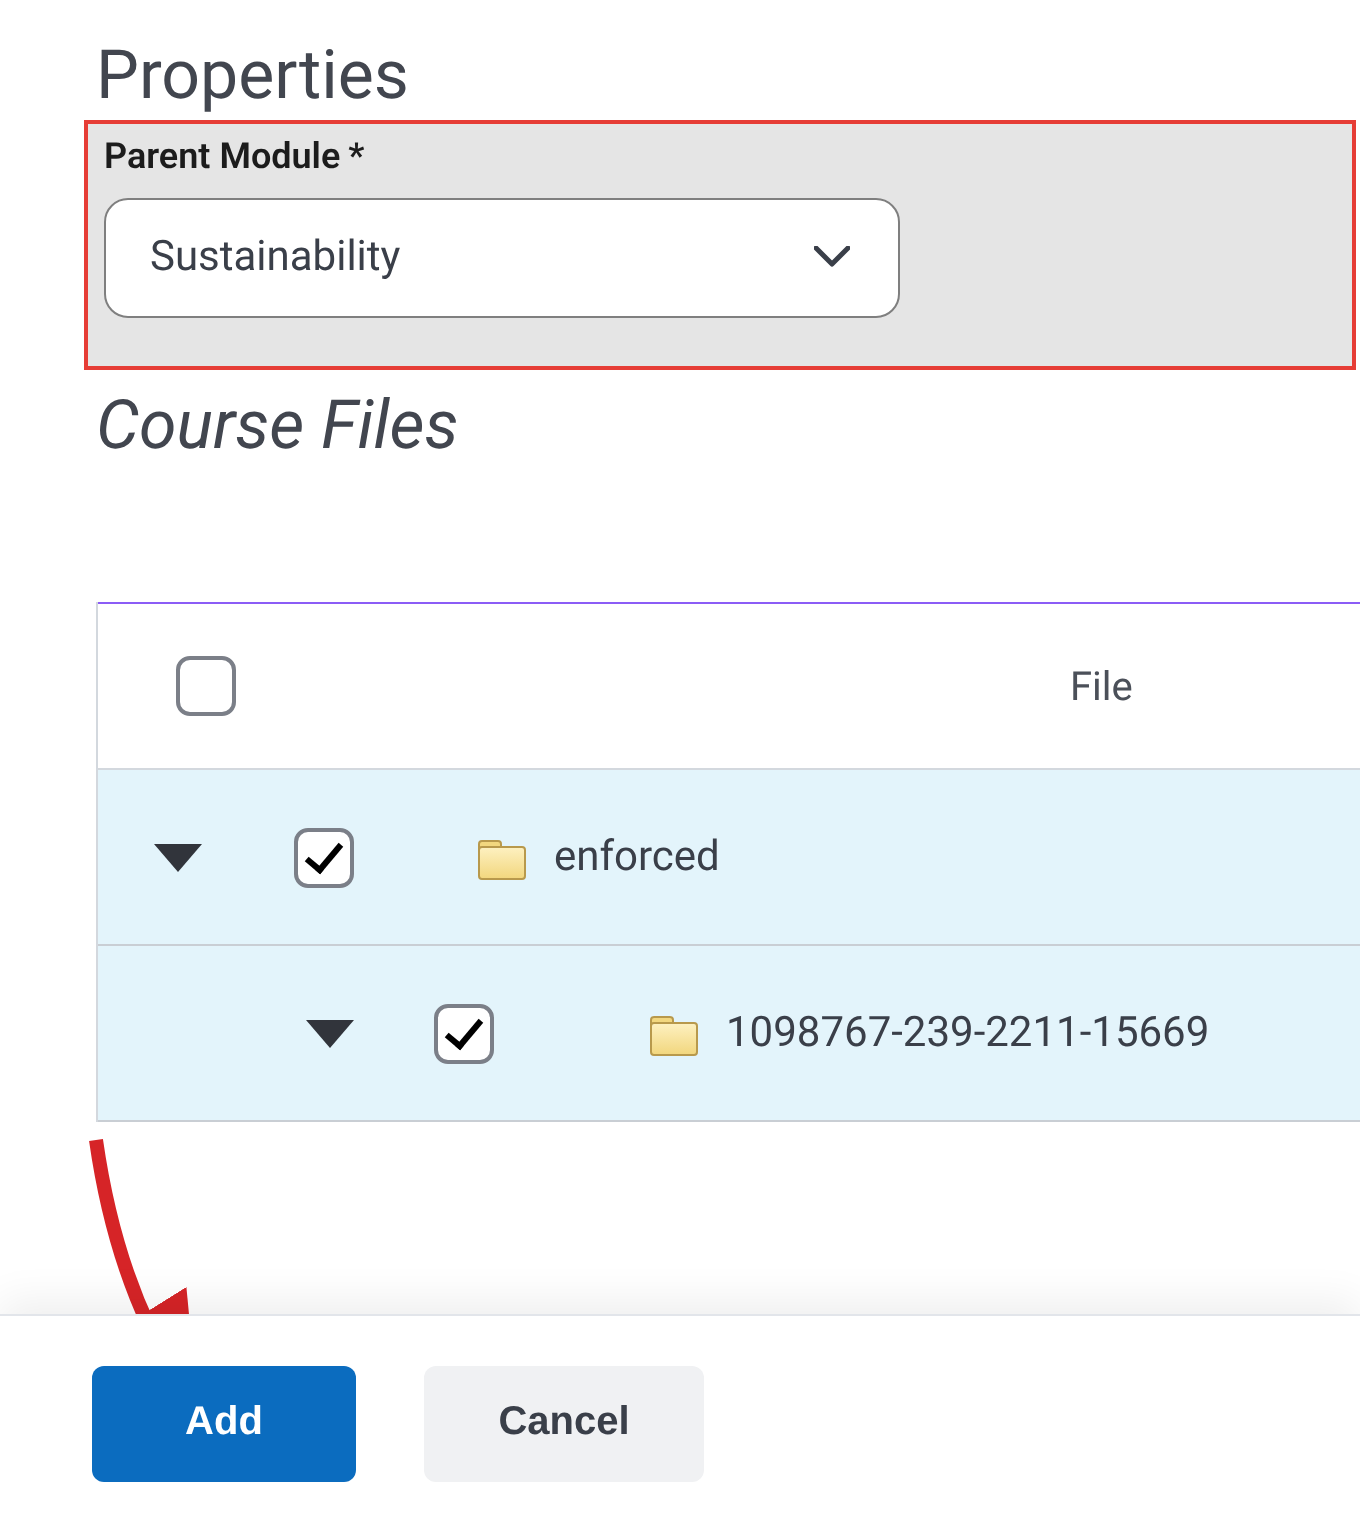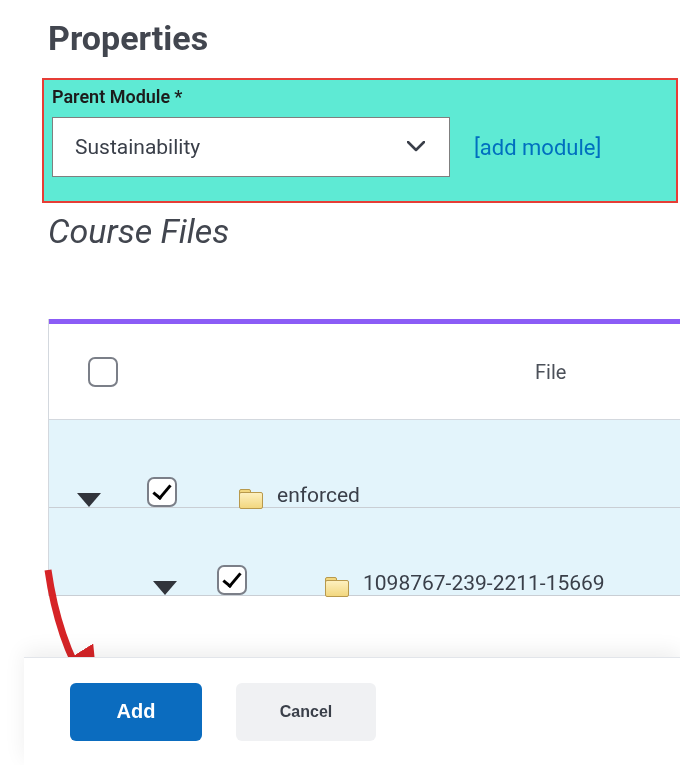--- a/index.html
+++ b/index.html
@@ -6,27 +6,27 @@
     body {
       font-family: -apple-system, BlinkMacSystemFont, "Segoe UI", Roboto, Arial, sans-serif;
       background: #fff;
       width: 680px;
       height: 765px;
       position: relative;
       overflow: hidden;
     }
     .heading {
       font-size: 34px;
-      font-weight: 700;
+      font-weight: 400;
       color: #42464f;
-      padding: 18px 0 20px 48px;
+      padding: 18px 0 2px 48px;
     }
     .highlight-box {
       margin: 0 2px 0 42px;
-      background: #5eead4;
+      background: #e5e5e5;
       border: 2px solid #e63d36;
       padding: 6px 8px 24px 8px;
     }
     .label-row {
       display: flex;
       align-items: center;
       font-size: 18px;
       font-weight: 600;
       color: #1c1c1c;
       margin-bottom: 10px;
@@ -34,21 +34,21 @@
     .asterisk { margin-left: 4px; }
     .select-row {
       display: flex;
       align-items: center;
       gap: 24px;
     }
     .select-box {
       width: 398px;
       height: 60px;
       border: 1px solid #7f7f7f;
-      border-radius: 0;
+      border-radius: 12px;
       background: #fff;
       display: flex;
       align-items: center;
       justify-content: space-between;
       padding-left: 22px;
       padding-right: 24px;
       color: #3a3f49;
       font-size: 21px;
       cursor: pointer;
     }
@@ -66,22 +66,22 @@
     }
 
     .table-wrap {
       margin-top: 68px;
       margin-left: 48px;
       border-left: 1px solid #d3d8de;
     }
     .table-header {
       display: flex;
       align-items: center;
-      height: 101px;
-      border-top: 5px solid #8b5cf6;
+      height: 84px;
+      border-top: 1px solid #8b5cf6;
       border-bottom: 1px solid #d3d8de;
       background: #fff;
       padding-left: 28px;
     }
     .cb {
       width: 30px;
       height: 30px;
       border: 2px solid #7b7f88;
       border-radius: 7px;
       background: #fff;
@@ -104,21 +104,21 @@
       transform: rotate(40deg);
     }
     .th-file {
       color: #4b5059;
       font-size: 20px;
       margin-left: 406px;
     }
 
     .row {
       display: flex;
-      align-items: flex-end;
+      align-items: center;
       height: 88px;
       border-bottom: 1px solid #c9ced4;
       padding-left: 28px;
       background: #e3f4fb;
     }
     .triangle-down {
       width: 0; height: 0;
       border-left: 12px solid transparent;
       border-right: 12px solid transparent;
       border-top: 14px solid #31343b;
@@ -202,42 +202,41 @@
       position: absolute;
       bottom: 0; left: 0; right: 0;
       height: 108px;
       background: #fff;
       border-top: 1px solid #e2e5ea;
       box-shadow: 0 -6px 20px rgba(0,0,0,0.07);
       display: flex;
       align-items: center;
       padding-left: 46px;
       gap: 34px;
-      margin-left: 24px;
     }
     .btn-primary {
       width: 132px;
       height: 58px;
       background:#0b6cbf;
       color:#fff;
       border:none;
       border-radius:6px;
       font-size:20px;
       font-weight:600;
       cursor:pointer;
       display:flex; align-items:center; justify-content:center;
     }
     .btn-secondary {
       width: 140px;
       height: 58px;
       background:#f0f1f3;
       color:#3a3f49;
       border:none;
       border-radius:6px;
-      font-size:16px;
+      font-size:20px;
       font-weight:600;
       cursor:pointer;
       display:flex; align-items:center; justify-content:center;
     }
     .arrow-svg {
       position:absolute;
       left:28px;
       top:560px;
       width:90px;
       height:150px;
@@ -259,21 +258,20 @@
     <span>Parent Module</span>
     <span class="asterisk">*</span>
   </div>
   <div class="select-row">
     <div class="select-box">
       <span>Sustainability</span>
       <svg width="18" height="12" viewBox="0 0 18 12">
           <path d="M1 1 L9 9 L17 1" stroke="#3a3f49" stroke-width="2.5" fill="none" stroke-linecap="round" stroke-linejoin="round"></path>
         </svg>
     </div>
-    <span class="add-module-link">[add module]</span>
   </div>
 </div>
 
 <h2 class="files-heading">Course Files</h2>
 
 <div class="table-wrap">
   <div class="table-header">
     <div class="header-cb-cell">
       <div class="cb"></div>
     </div>

